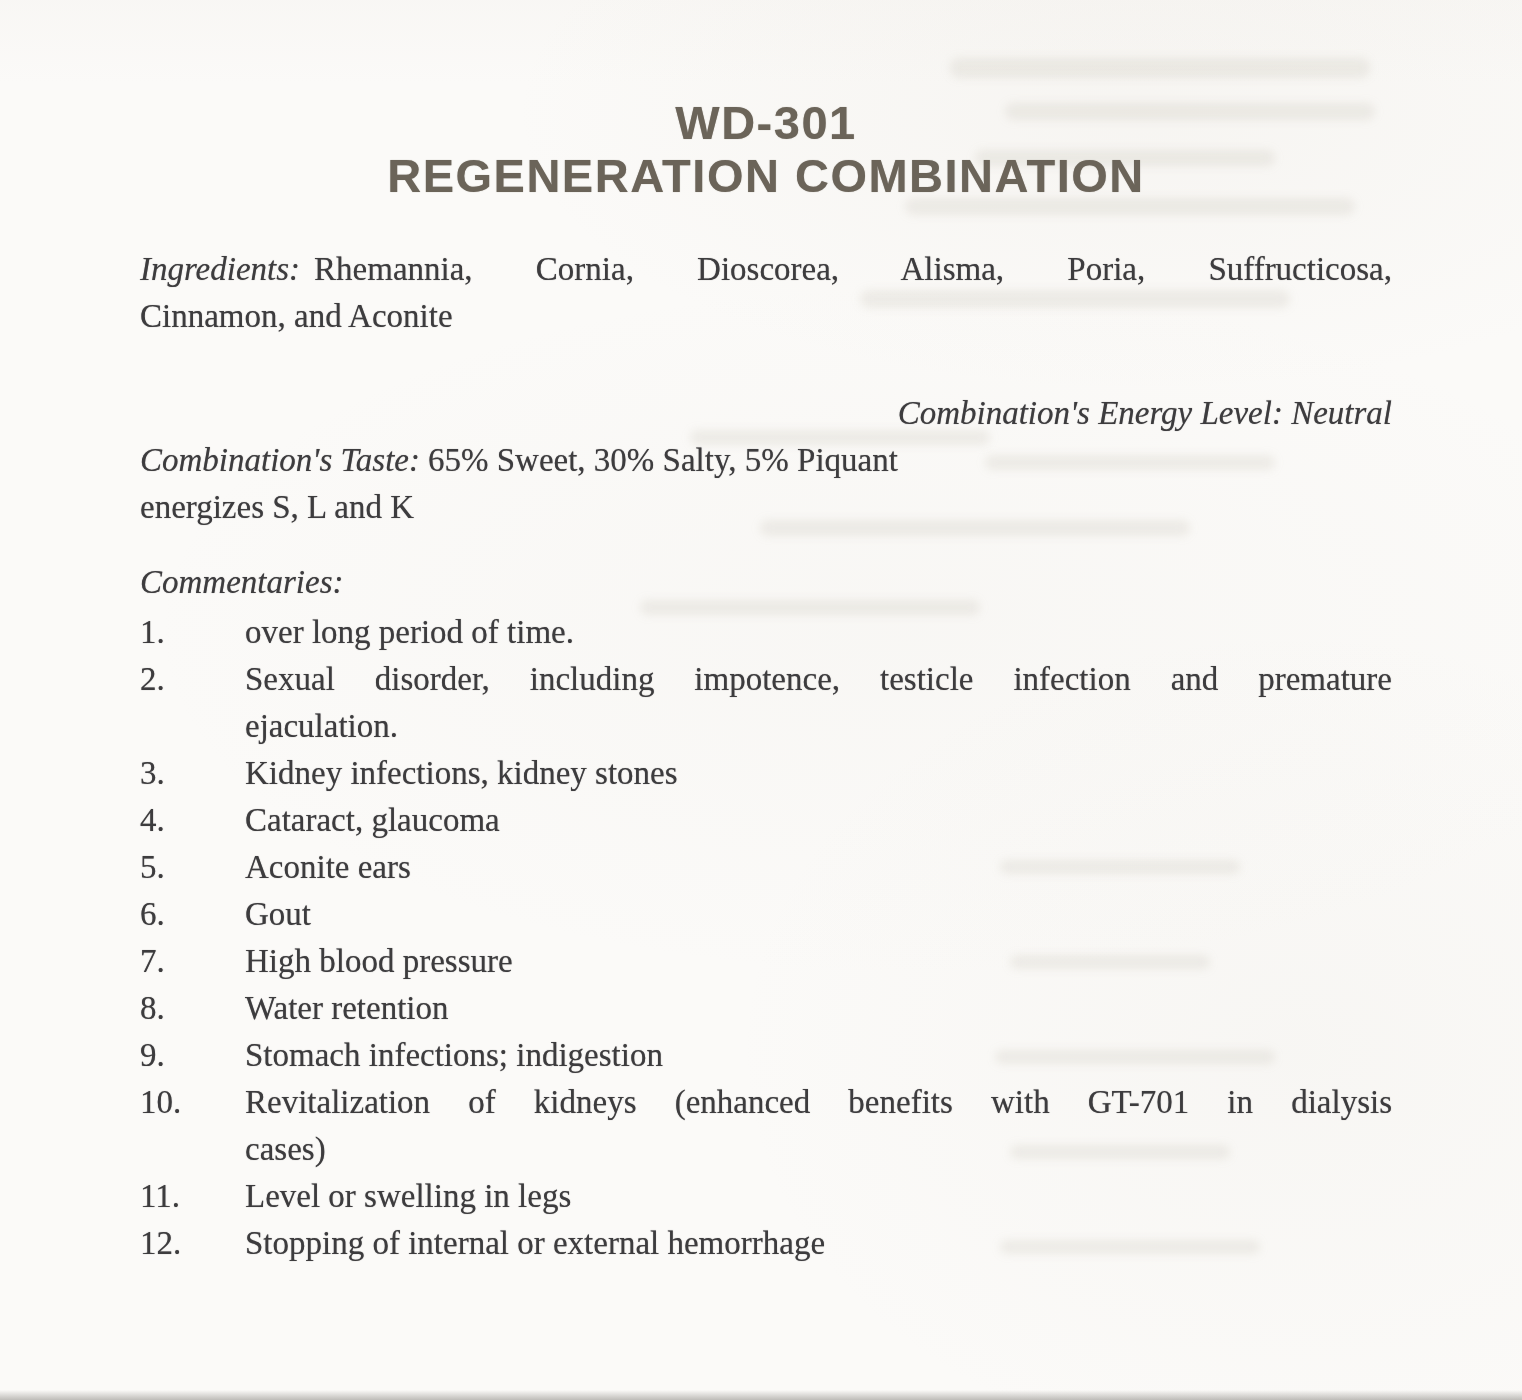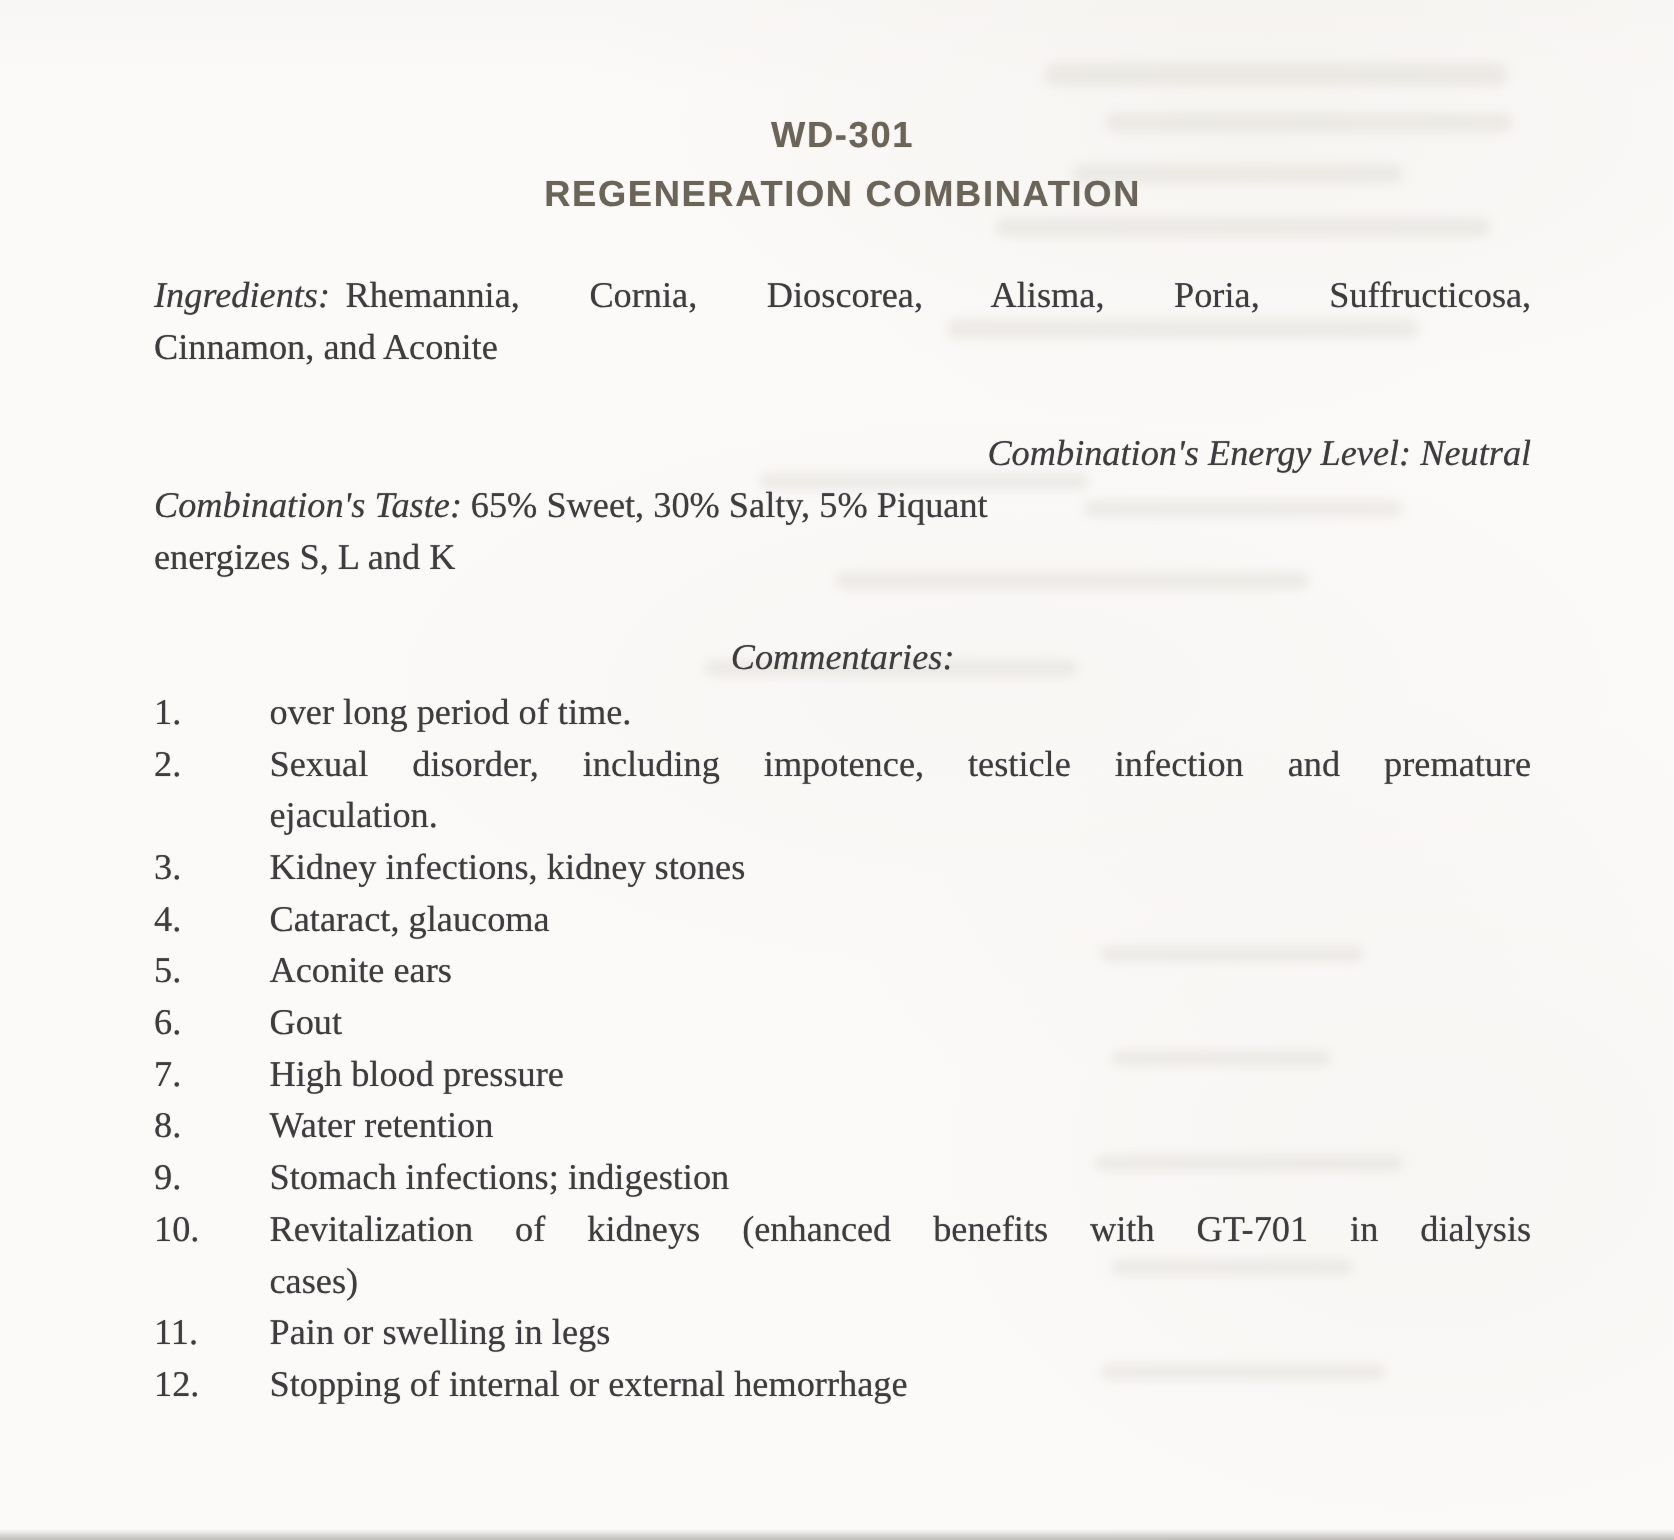--- a/index.html
+++ b/index.html
@@ -30,36 +30,36 @@
   .page {
     position: absolute; inset: 0;
     padding: 0 130px 0 140px;
   }
   
   .title {
     margin-top: 96px;
     text-align: center;
     font-family: "Liberation Sans", sans-serif;
     font-weight: 700;
-    font-size: 33px;
+    font-size: 47px;
     line-height: 53px;
     letter-spacing: 1.5px;
     color: var(--title-color);
     text-shadow: 0 0 1px rgba(107,100,89,0.55);
   }
   
   .bodytext { font-size: 33px; line-height: 47px; }
   .bodytext .line { min-height: 47px; }
   .just { text-align: justify; text-align-last: justify; }
   .it { font-style: italic; text-align: right; }
   .gap-label { margin-left: 14px; }
   .gap-small { margin-left: 8px; }
   .ingredients { margin-top: 44px; }
   .attributes  { margin-top: 50px; }
-  .comm-head   { margin-top: 44px; font-style: italic; text-align: center; }
+  .comm-head   { margin-top: 28px; font-style: italic; }
   .soft { text-shadow: 0 0 0.9px rgba(61,60,62,0.65); }
   
   .comm-list { margin-top: 3px; }
   .row { display: flex; }
   .row .num  { flex: 0 0 105px; }
   .row .body { flex: 1 1 auto; }
   
   .smudge {
     position: absolute;
     background: rgba(158,150,126,0.13);
@@ -198,21 +198,21 @@
       <span class="num">10.</span>
       <div class="body">
         <div class="line just">Revitalization of kidneys (enhanced benefits with GT-701 in dialysis</div>
         <div class="line">cases)</div>
       </div>
     </div>
 
     <div class="row">
       <span class="num">11.</span>
       <div class="body">
-        <div class="line">Pain or swelling in legs</div>
+        <div class="line">Level or swelling in legs</div>
       </div>
     </div>
 
     <div class="row">
       <span class="num">12.</span>
       <div class="body">
         <div class="line">Stopping of internal or external hemorrhage</div>
       </div>
     </div>
 

